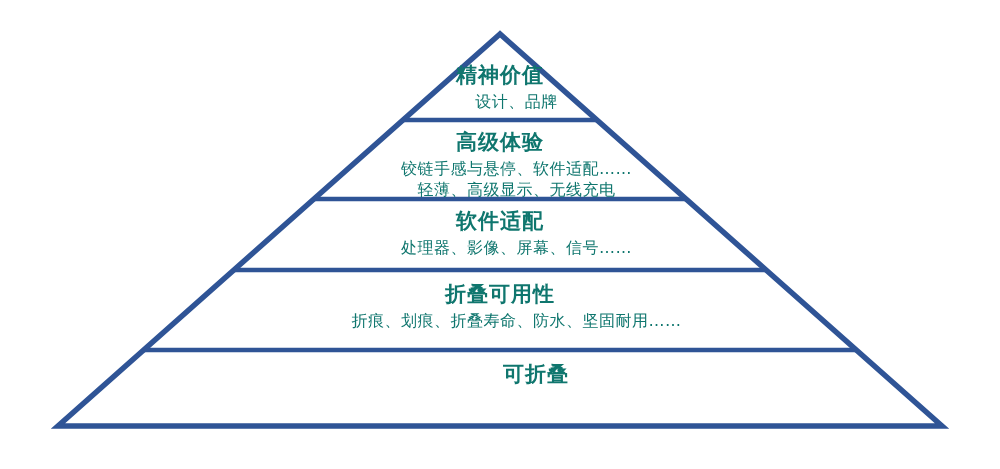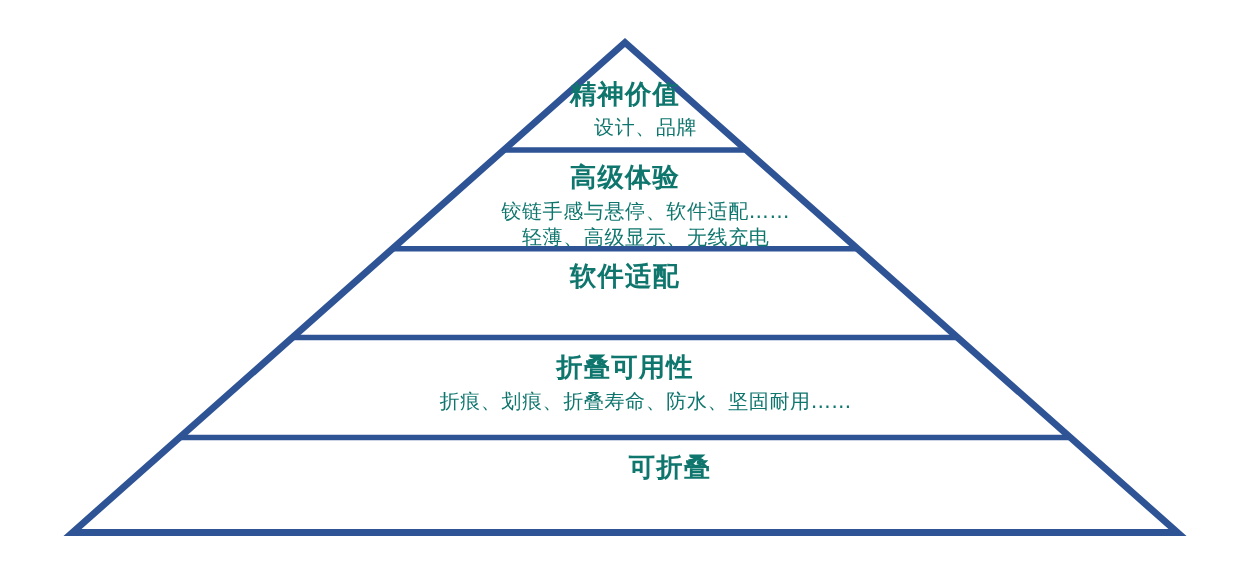--- a/index.html
+++ b/index.html
@@ -63,20 +63,21 @@
   </div>
 
   <div class="level lv2">
     <div class="level-title">高级体验</div>
     <div class="level-sub">铰链手感与悬停、软件适配……</div>
     <div class="level-sub">轻薄、高级显示、无线充电</div>
   </div>
 
   <div class="level lv3">
     <div class="level-title">软件适配</div>
+    <div class="level-sub">处理器、影像、屏幕、信号……</div>
   </div>
 
   <div class="level lv4">
     <div class="level-title">折叠可用性</div>
     <div class="level-sub">折痕、划痕、折叠寿命、防水、坚固耐用……</div>
   </div>
 
   <div class="level lv5">
     <div class="level-title">可折叠</div>
   </div>

